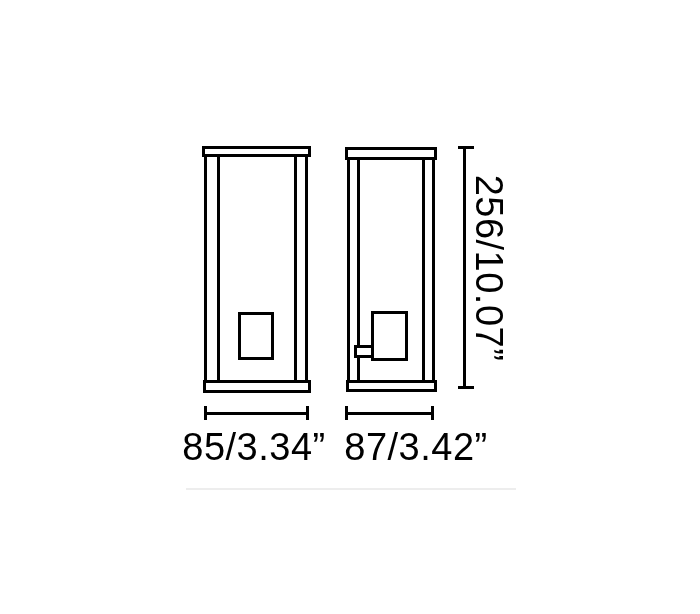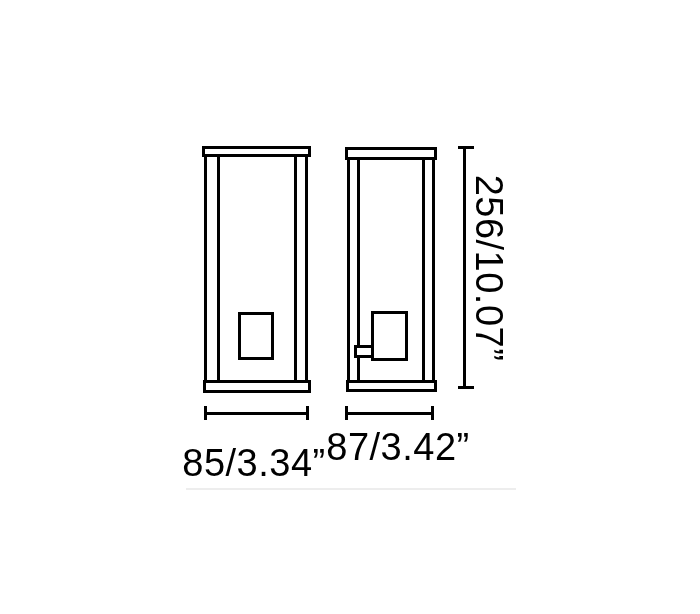--- a/index.html
+++ b/index.html
@@ -85,26 +85,26 @@
     <div class="rect" style="left:354px; top:345px; width:20px; height:13px;"></div>
 
     <div class="rect" style="left:346px; top:380px; width:91px; height:12px;"></div>
   </div>
 
   <div>
 
     <div class="hline" style="left:205px; top:412px; width:104px; height:3px;"></div>
     <div class="tick" style="left:204px; top:406px; width:3px; height:14px;"></div>
     <div class="tick" style="left:306px; top:406px; width:3px; height:14px;"></div>
-    <div class="dim-label" style="left:254px; top:444px;text-align:center;">85/3.34”</div>
+    <div class="dim-label" style="left:254px; top:428px;text-align:center;">85/3.34”</div>
 
     <div class="hline" style="left:346px; top:412px; width:88px; height:3px;"></div>
     <div class="tick" style="left:345px; top:406px; width:3px; height:14px;"></div>
     <div class="tick" style="left:431px; top:406px; width:3px; height:14px;"></div>
-    <div class="dim-label" style="left:398px; top:428px;">87/3.42”</div>
+    <div class="dim-label" style="left:416px; top:428px;">87/3.42”</div>
 
     <div class="vline" style="left:463px; top:147px; width:3px; height:242px;"></div>
     <div class="tick" style="left:458px; top:146px; width:16px; height:3px;"></div>
     <div class="tick" style="left:458px; top:386px; width:16px; height:3px;"></div>
     <div class="dim-label-vertical" style="left:489px; top:268px;">256/10.07”</div>
   </div>
 
   <div class="divider" style="left:186px; top:488px; width:330px; height:2px;"></div>
 
 </div>

